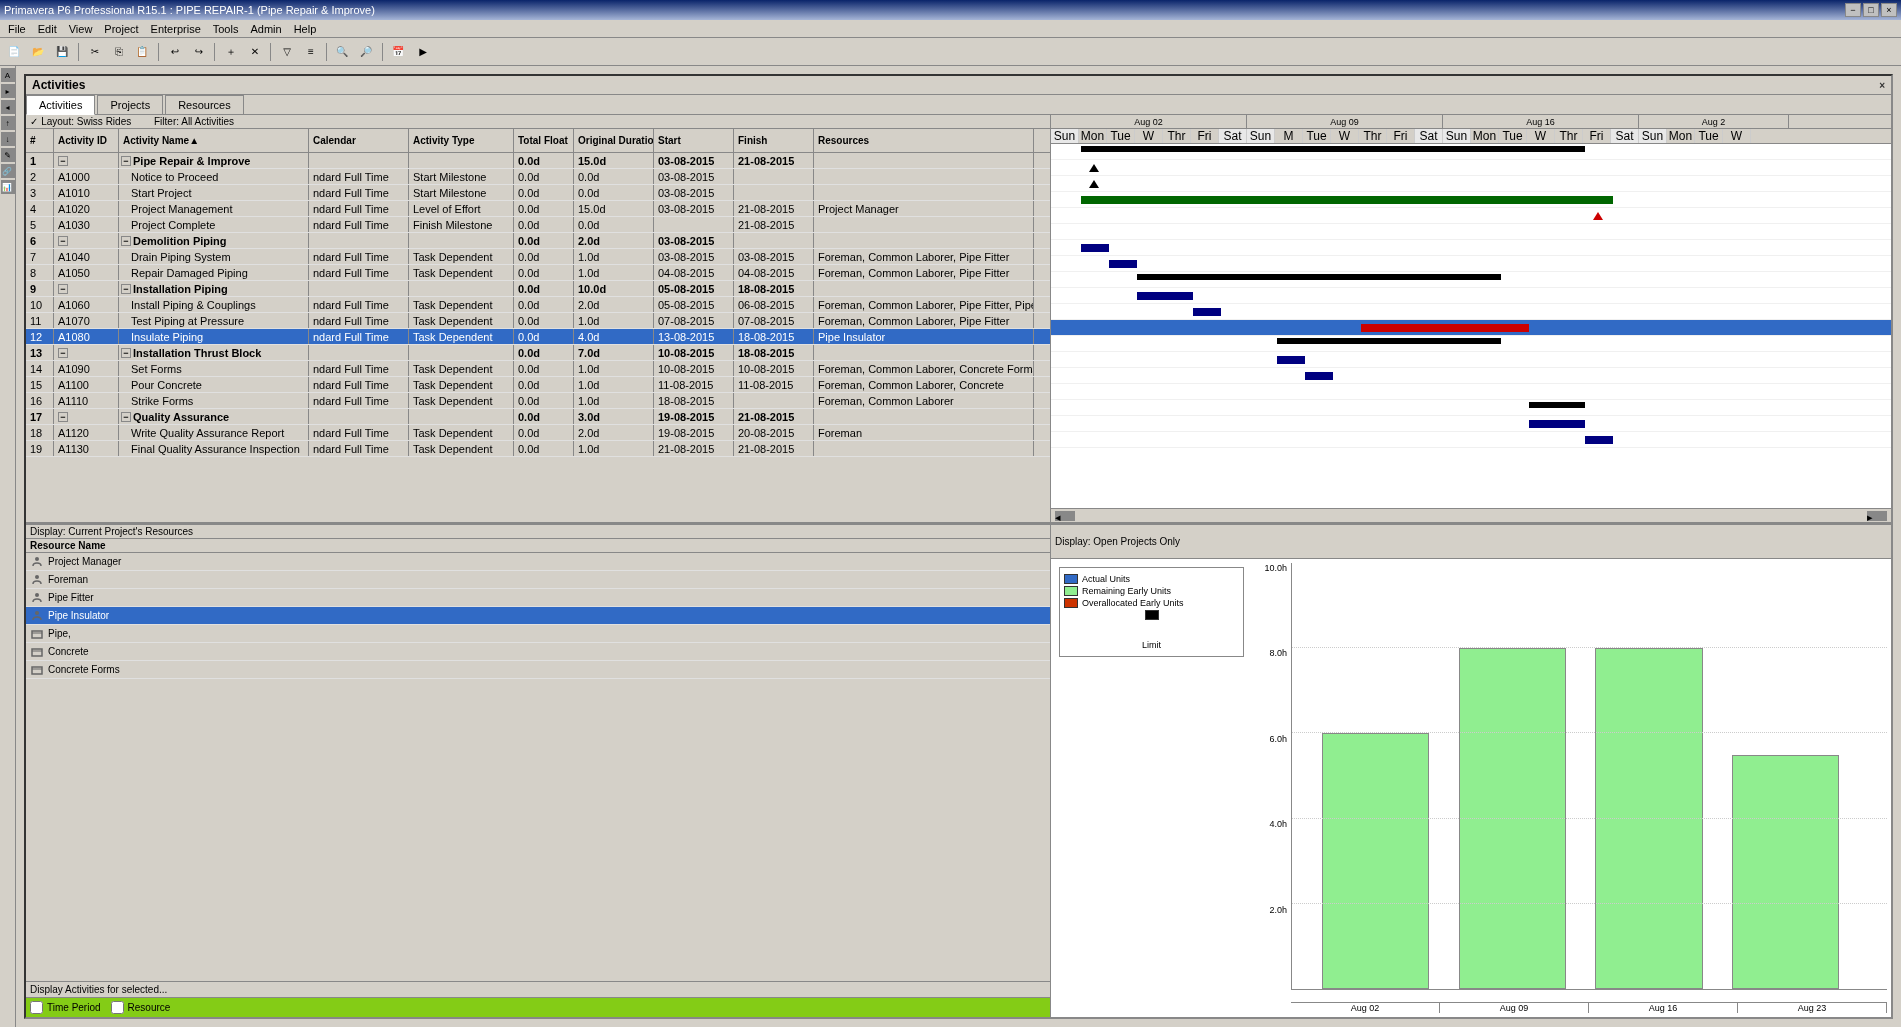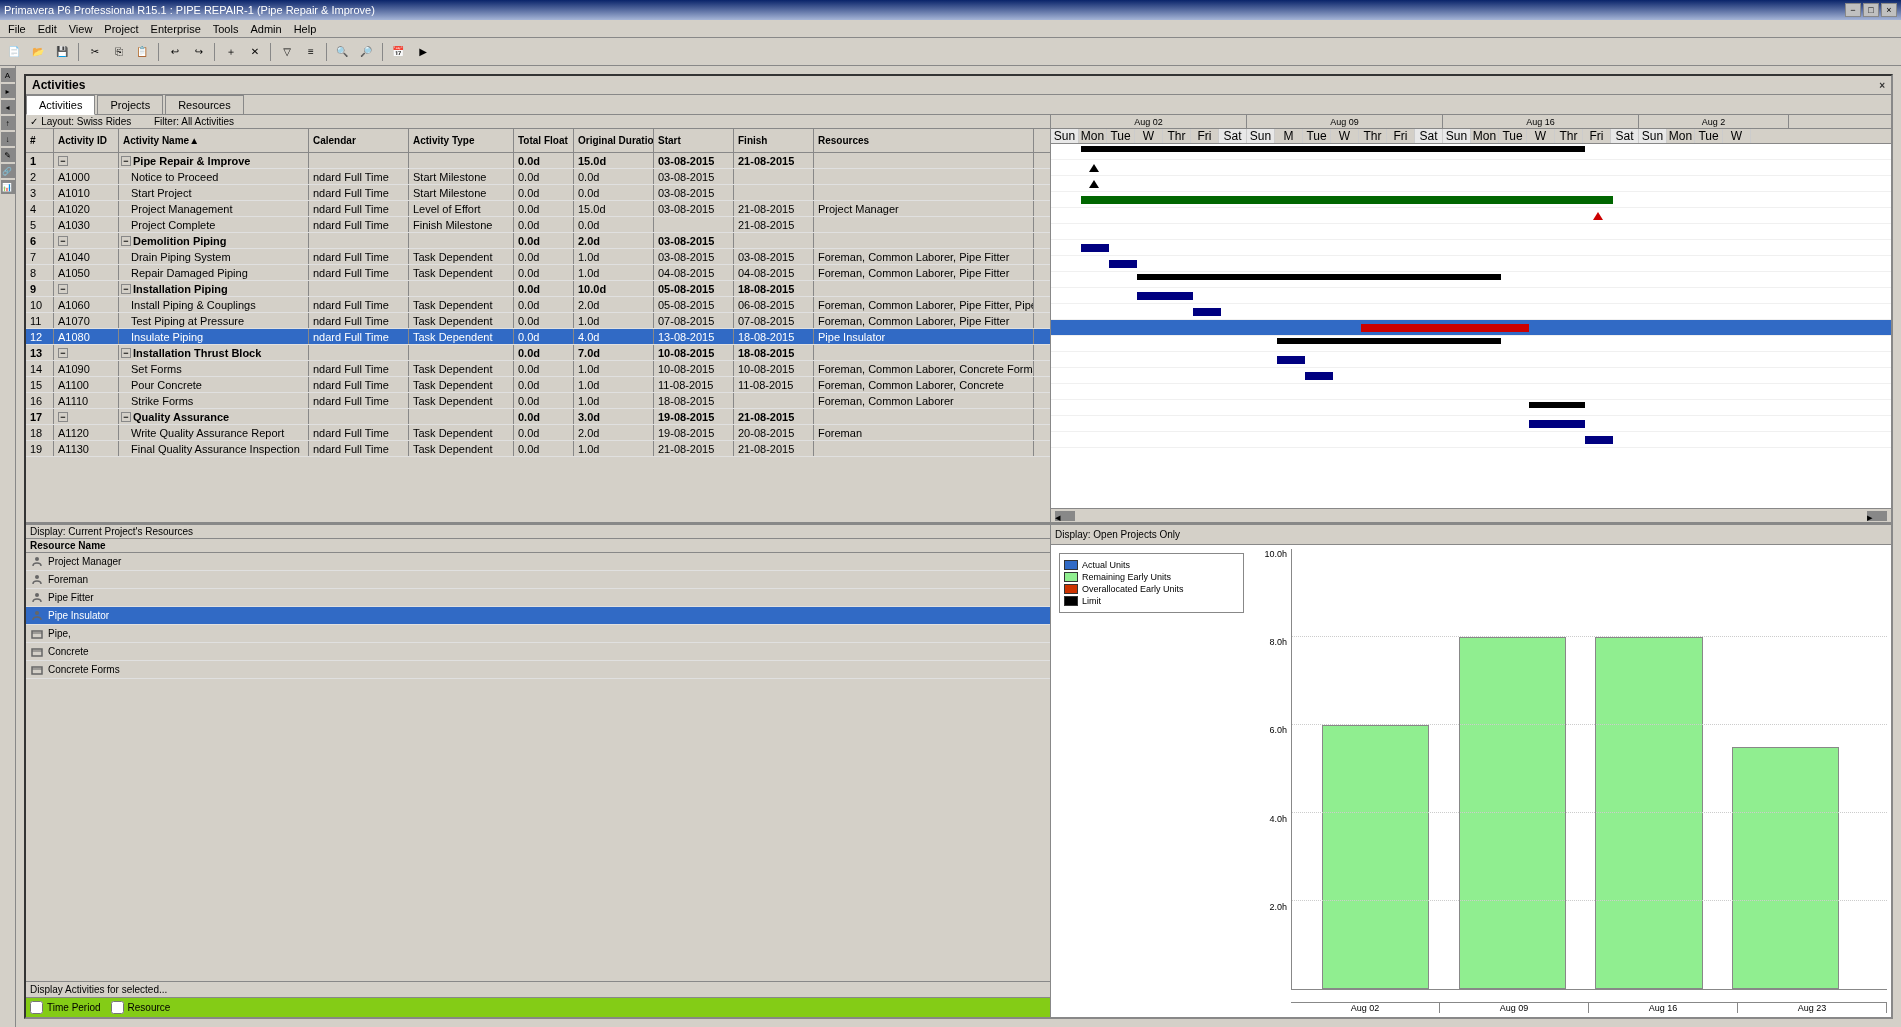--- a/index.html
+++ b/index.html
@@ -310,21 +310,21 @@
     .resource-chart-area {
       flex: 1;
       display: flex;
       flex-direction: column;
       background: white;
       overflow: hidden;
     }
     .resource-chart-header {
       background: #d4d0c8;
       border-bottom: 1px solid #888;
-      padding: 4px 4px;
+      padding: 11px 4px;
       font-size: 10px;
     }
 
     
     .h-scrollbar {
       height: 14px;
       background: #d4d0c8;
       border-top: 1px solid #888;
       display: flex;
       align-items: center;
@@ -1030,21 +1030,21 @@
                   <span>Actual Units</span>
                 </div>
                 <div style="display:flex; align-items:center; gap:4px; margin:2px 0;">
                   <div style="width:14px;height:10px;background:#90ee90;border:1px solid #333;"></div>
                   <span>Remaining Early Units</span>
                 </div>
                 <div style="display:flex; align-items:flex-end; gap:4px; margin:2px 0;">
                   <div style="width:14px;height:10px;background:#cc3300;border:1px solid #333;"></div>
                   <span>Overallocated Early Units</span>
                 </div>
-                <div style="display:flex; align-items:center; gap:4px; margin:2px 0;">
+                <div style="display:flex; align-items:center; gap:20px; margin:2px 0;flex-direction:column;">
                   <div style="width:14px;height:10px;background:#000;border:1px solid #333;"></div>
                   <span>Limit</span>
                 </div>
               </div>
             </div>
 
             <div style="flex:1; display:flex; flex-direction:column; padding:4px;gap:12px;">
 
               <div style="flex:1; display:flex;">
 

